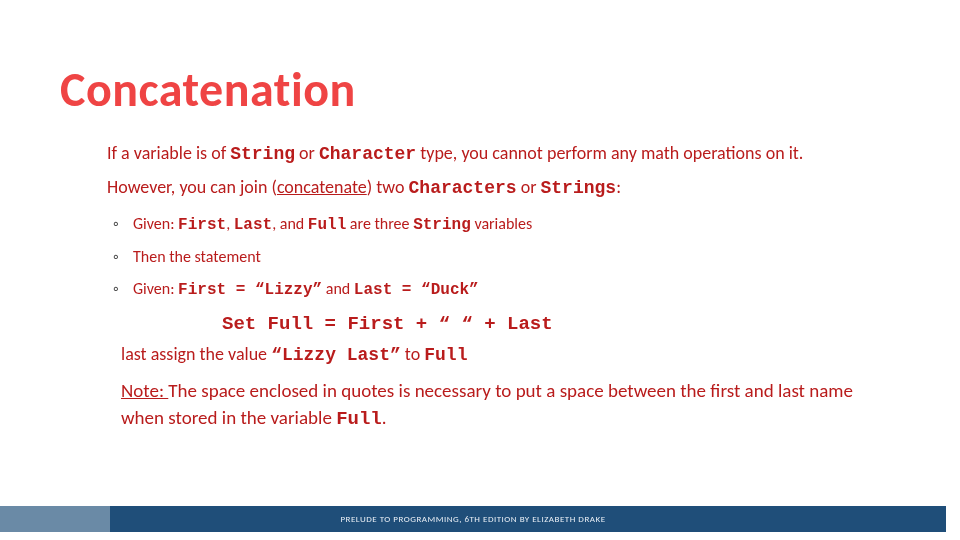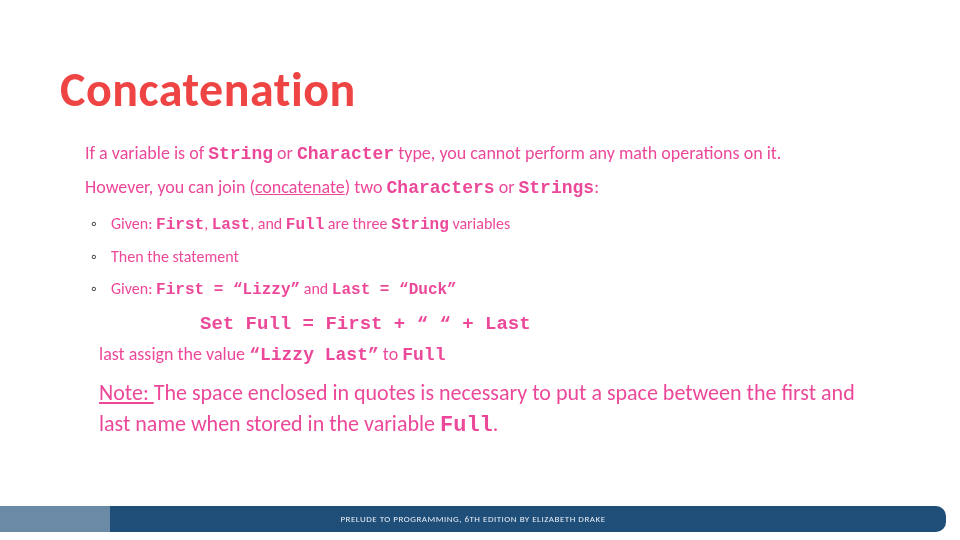--- a/index.html
+++ b/index.html
@@ -15,25 +15,25 @@
     top: 60px;
     left: 60px;
     font-size: 48px;
     font-weight: 600;
     color: #ef4444;
     letter-spacing: 0.5px;
   }
   .content {
     position: absolute;
     top: 140px;
-    left: 85px;
+    left: 107px;
     right: 85px;
     font-size: 18px;
     line-height: 1.5;
-    color: #ec4899;
+    color: #b91c1c;
   }
   .content p { margin-bottom: 6px; }
   .mono { font-family: "Courier New", monospace; font-weight: bold; }
   .bullets { margin-top: 10px; padding-left: 26px; }
   .bullets li { list-style: none; position: relative; margin-bottom: 8px; font-size: 16px; }
   .bullets li::before {
     content: "◦";
     position: absolute;
     left: -20px;
     top: 0;
@@ -44,32 +44,31 @@
     padding-left: 115px;
     margin: 2px 0 2px 0;
     font-family: "Courier New", monospace;
     font-weight: bold;
     font-size: 19px;
   }
   .followup { padding-left: 14px; margin-bottom: 8px; }
   .note {
     margin-top: 8px;
     padding-left: 14px;
-    font-size: 22px;
+    font-size: 19px;
     line-height: 1.45;
   }
   .note .nlabel { text-decoration: underline; }
   .footer {
     position: absolute;
     bottom: 8px;
     left: 0;
     right: 14px;
     height: 26px;
     background: #1f4e79;
-    border-radius: 10px;
   }
   .footer-accent {
     position: absolute;
     left: 0;
     top: 0;
     height: 26px;
     width: 110px;
     background: #6a8aa6;
   }
   .footer-text {

